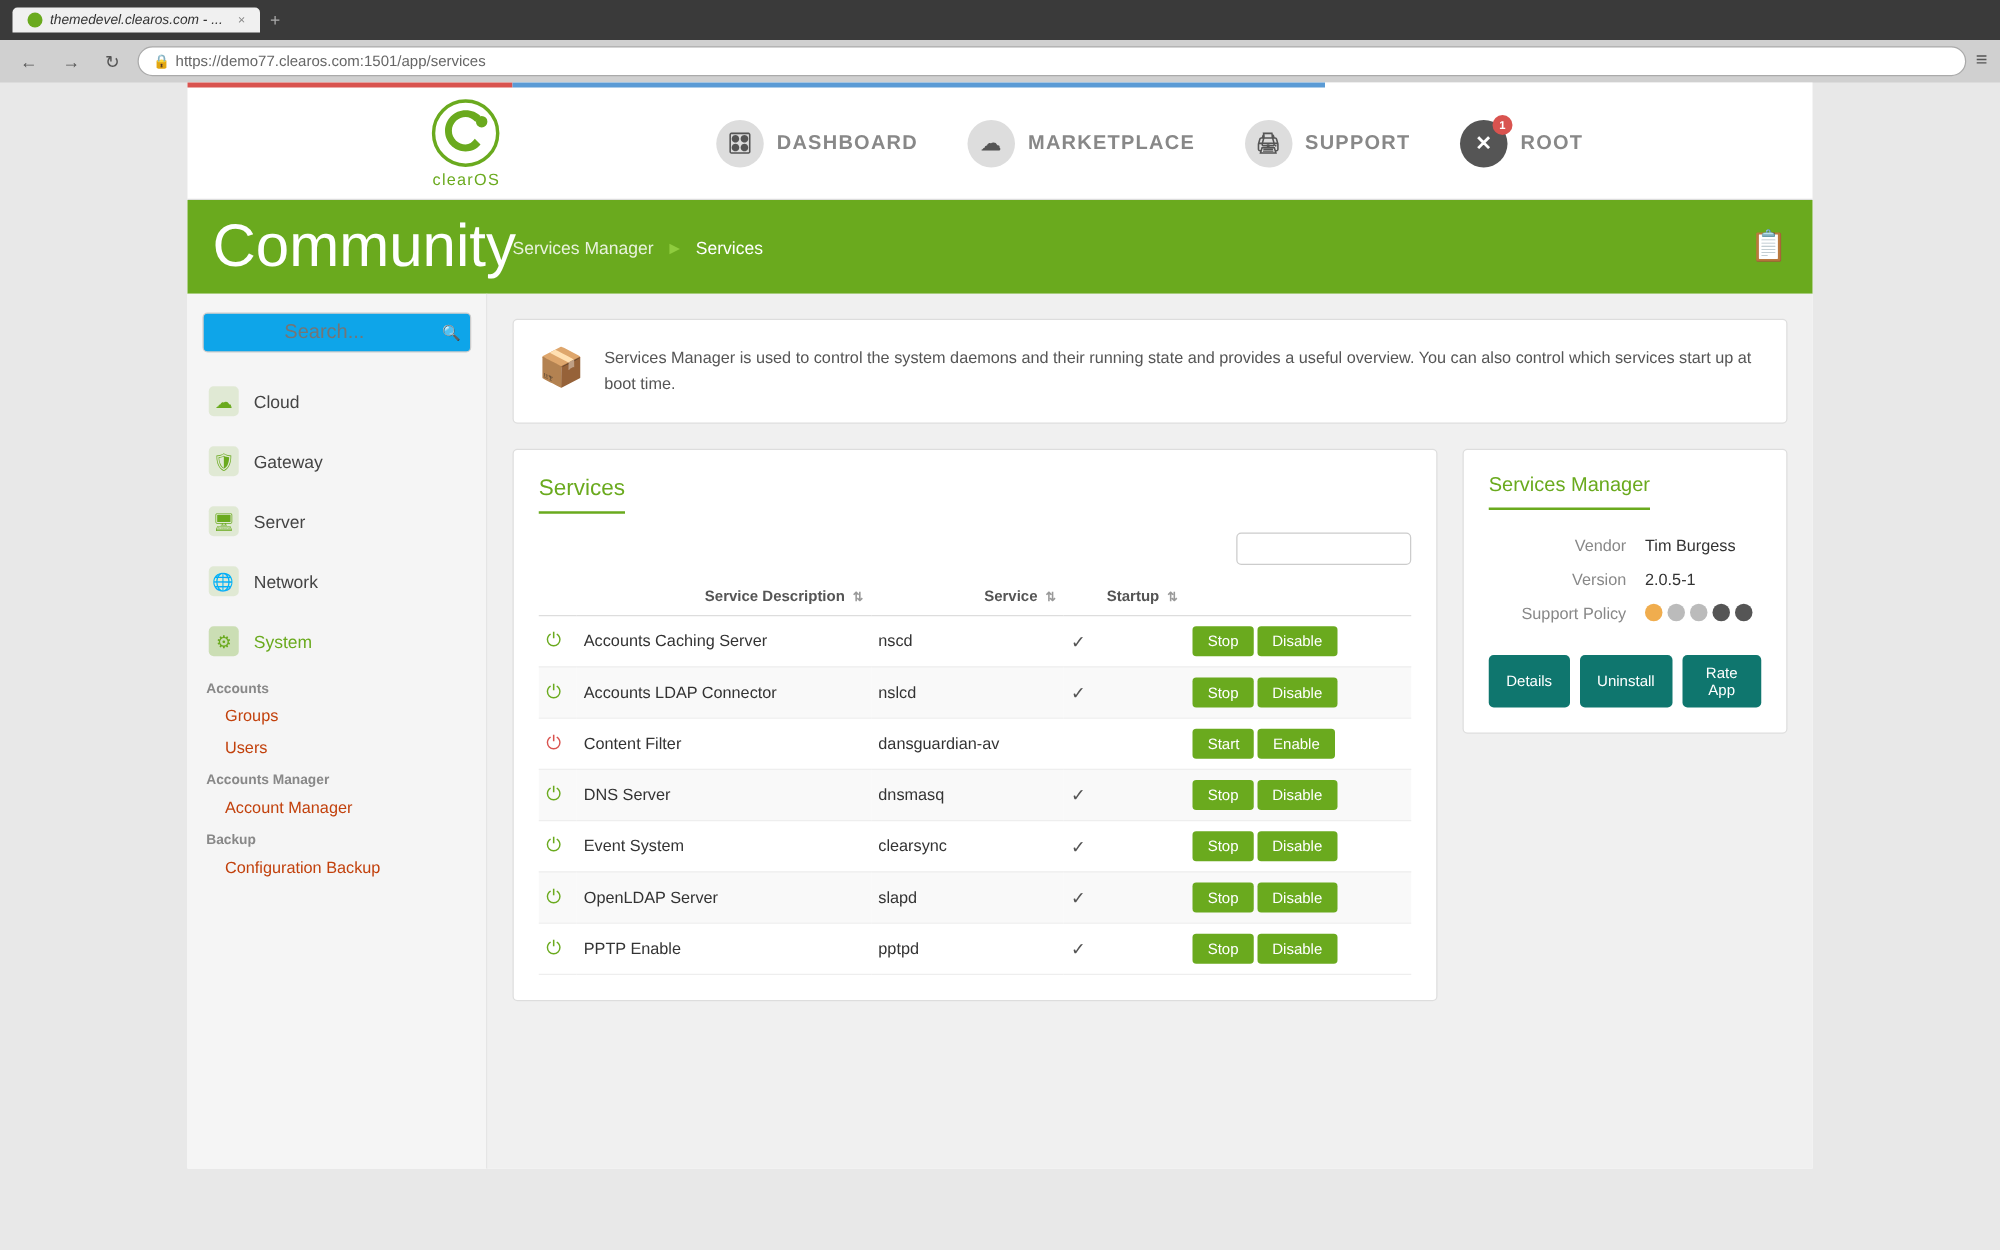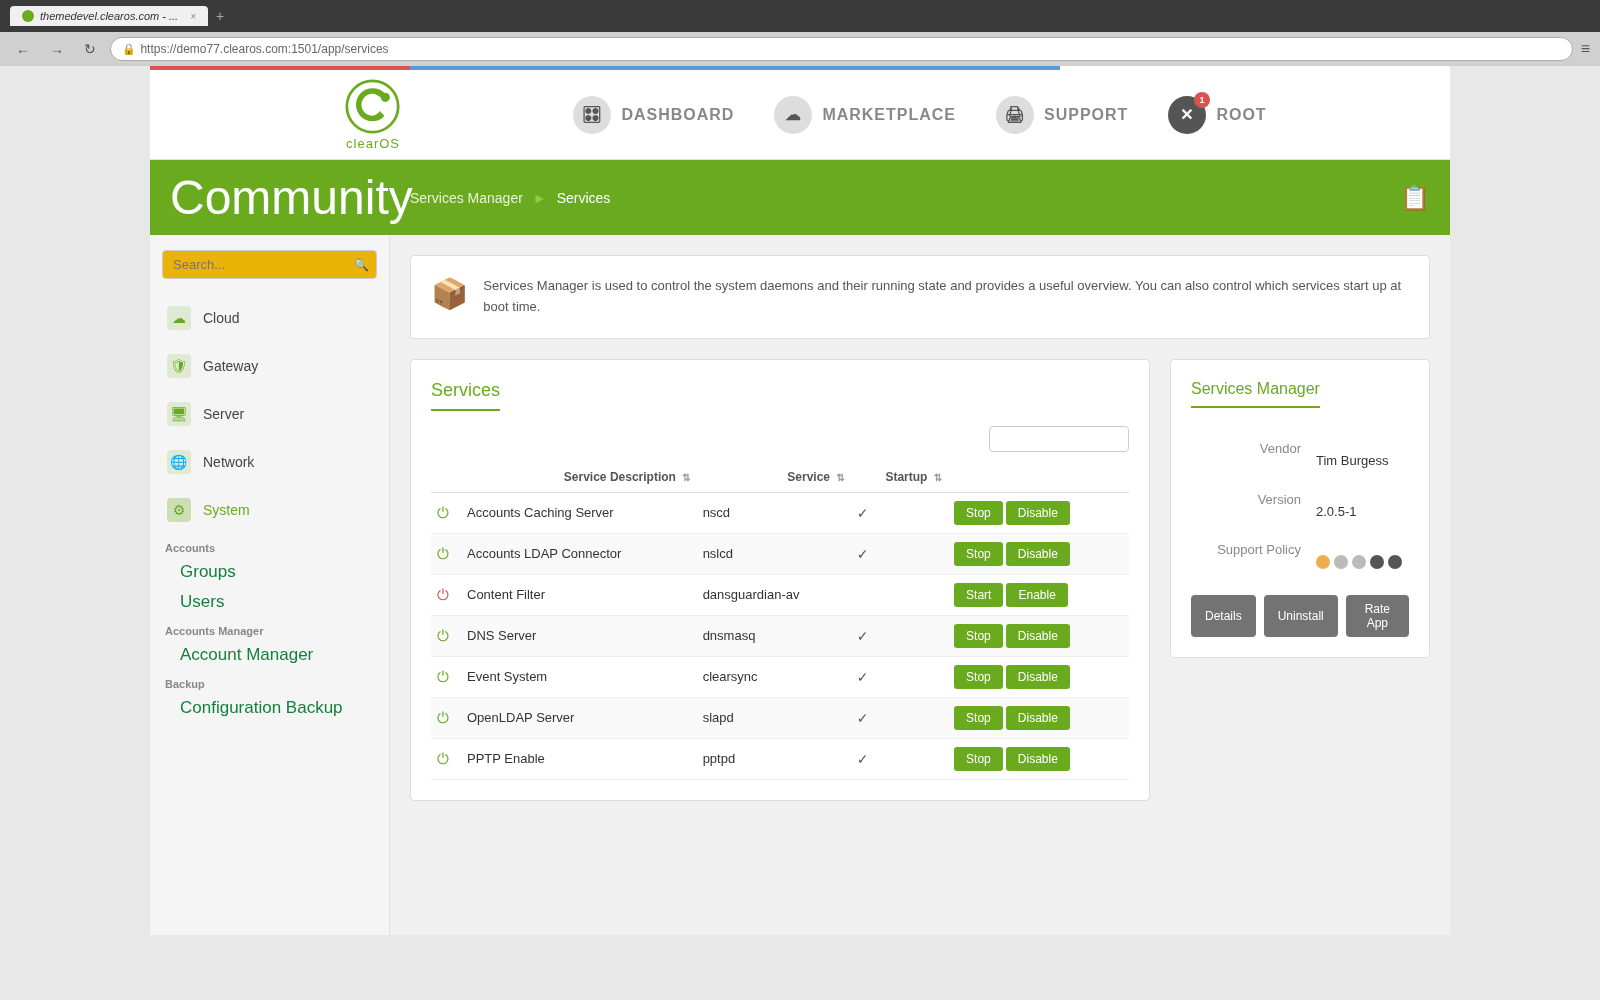--- a/index.html
+++ b/index.html
@@ -44,30 +44,30 @@
     .breadcrumb-current { color: white; font-weight: 500; }
     .green-bar-right { margin-left: auto; }
     .book-icon { color: white; font-size: 24px; }
 
     
     .main-layout { display: flex; }
 
     
     .sidebar { width: 240px; background: #f5f5f5; min-height: 700px; padding: 15px 0; border-right: 1px solid #e0e0e0; flex-shrink: 0; }
     .search-box { margin: 0 12px 15px; position: relative; }
-    .search-input { width: 100%; border: 1px solid #ccc; border-radius: 4px; padding: 6px 30px 6px 10px; font-size: 13px; background: #eab308; color: #333; }
+    .search-input { width: 100%; border: 1px solid #ccc; border-radius: 4px; padding: 6px 30px 6px 10px; font-size: 16px; background: #0ea5e9; color: #333; text-align: center; }
     .search-icon { position: absolute; right: 8px; top: 50%; transform: translateY(-50%); color: #888; font-size: 12px; cursor: pointer; }
 
     .sidebar-item { display: flex; align-items: center; gap: 10px; padding: 10px 15px; cursor: pointer; color: #444; font-size: 14px; font-weight: 500; }
     .sidebar-item.active { color: #6aaa1e; }
     .sidebar-icon { width: 28px; height: 28px; flex-shrink: 0; }
 
     
     .sidebar-section-label { padding: 8px 15px 3px; font-size: 11px; color: #888; font-weight: 600; text-transform: none; }
-    .sidebar-sub-item { padding: 5px 15px 5px 30px; cursor: pointer; color: #15803d; font-size: 17px; }
+    .sidebar-sub-item { padding: 5px 15px 5px 30px; cursor: pointer; color: #c2410c; font-size: 13px; }
 
     
     .content-area { flex: 1; padding: 20px; background: #f0f0f0; }
 
     
     .info-box { background: white; border: 1px solid #ddd; border-radius: 4px; display: flex; align-items: flex-start; gap: 15px; padding: 20px; margin-bottom: 20px; }
     .info-box-icon { font-size: 30px; color: #6aaa1e; flex-shrink: 0; }
     .info-box-text { font-size: 13px; color: #555; line-height: 1.6; }
 
     
@@ -90,28 +90,28 @@
     .btn-stop { background: #6aaa1e; color: white; border: none; border-radius: 3px; padding: 5px 12px; font-size: 12px; cursor: pointer; }
     .btn-disable { background: #6aaa1e; color: white; border: none; border-radius: 3px; padding: 5px 12px; font-size: 12px; cursor: pointer; }
     .btn-start { background: #6aaa1e; color: white; border: none; border-radius: 3px; padding: 5px 12px; font-size: 12px; cursor: pointer; }
     .btn-enable { background: #6aaa1e; color: white; border: none; border-radius: 3px; padding: 5px 12px; font-size: 12px; cursor: pointer; }
 
     
     .info-panel { width: 260px; background: white; border: 1px solid #ddd; border-radius: 4px; padding: 20px; flex-shrink: 0; }
     .info-panel-title { font-size: 16px; color: #6aaa1e; font-weight: 400; border-bottom: 2px solid #6aaa1e; padding-bottom: 8px; margin-bottom: 15px; display: inline-block; }
     .info-row { display: flex; justify-content: space-between; align-items: center; padding: 6px 0; font-size: 13px; }
     .info-label { color: #888; font-weight: 500; text-align: right; width: 110px; }
-    .info-value { color: #333; flex: 1; margin-left: 15px; margin-top: 24px; }
+    .info-value { color: #333; flex: 1; margin-left: 15px; }
     .support-dots { display: flex; gap: 4px; align-items: center; }
     .dot { width: 14px; height: 14px; border-radius: 50%; }
     .dot-yellow { background: #f0ad4e; }
     .dot-gray { background: #bbb; }
     .dot-dark { background: #555; }
     .panel-actions { display: flex; gap: 8px; margin-top: 20px; }
-    .btn-action { background: #737373; color: white; border: none; border-radius: 4px; padding: 7px 14px; font-size: 12px; cursor: pointer; font-weight: 500; text-align: center; }
+    .btn-action { background: #0f766e; color: white; border: none; border-radius: 4px; padding: 7px 14px; font-size: 12px; cursor: pointer; font-weight: 500; text-align: center; }
 
     
     .clearos-logo-svg { width: 55px; height: 55px; }
   </style>
 </head>
 <body>
 
 <div class="browser-chrome">
   <div class="browser-tab">
     <span class="tab-favicon"></span>

